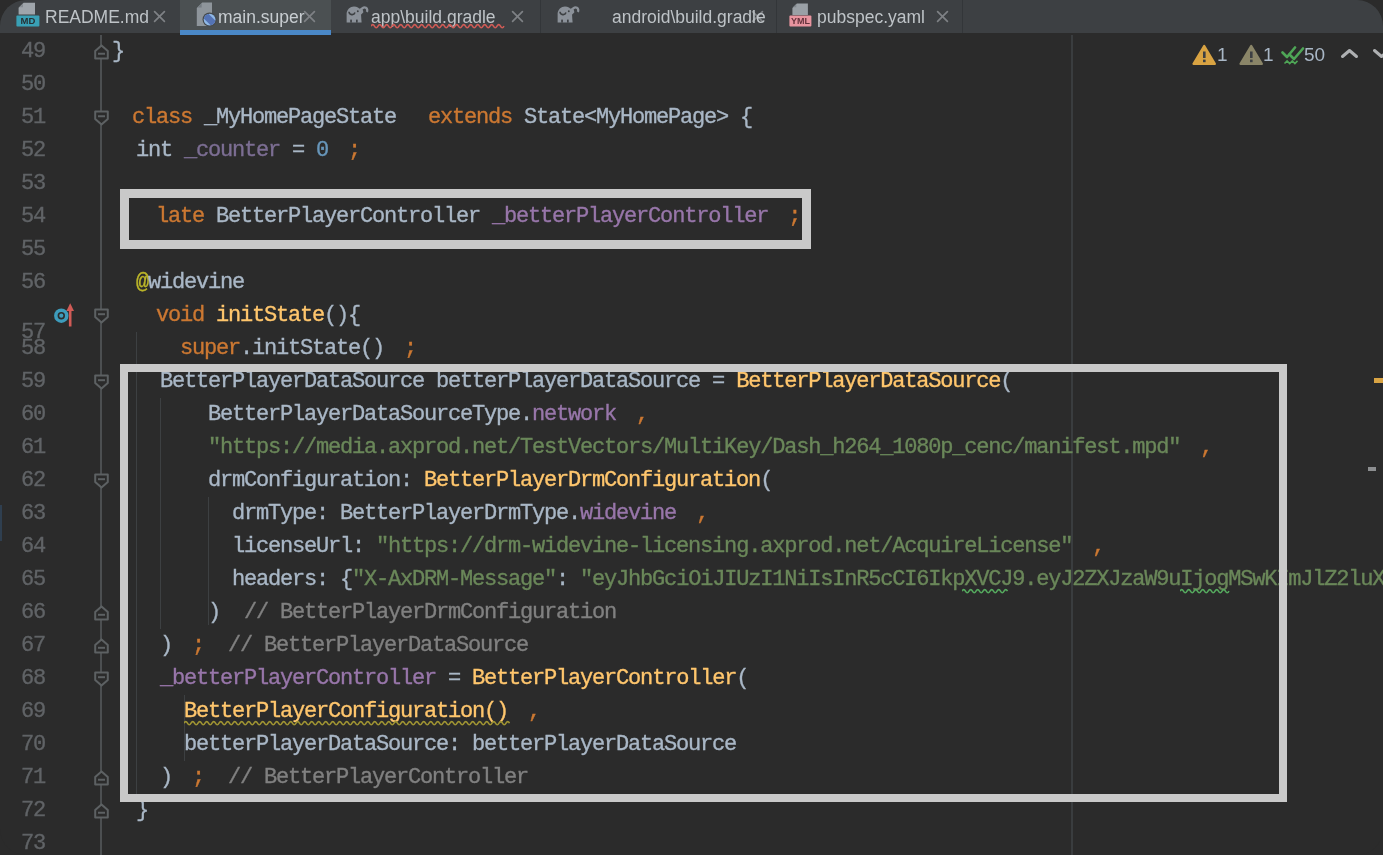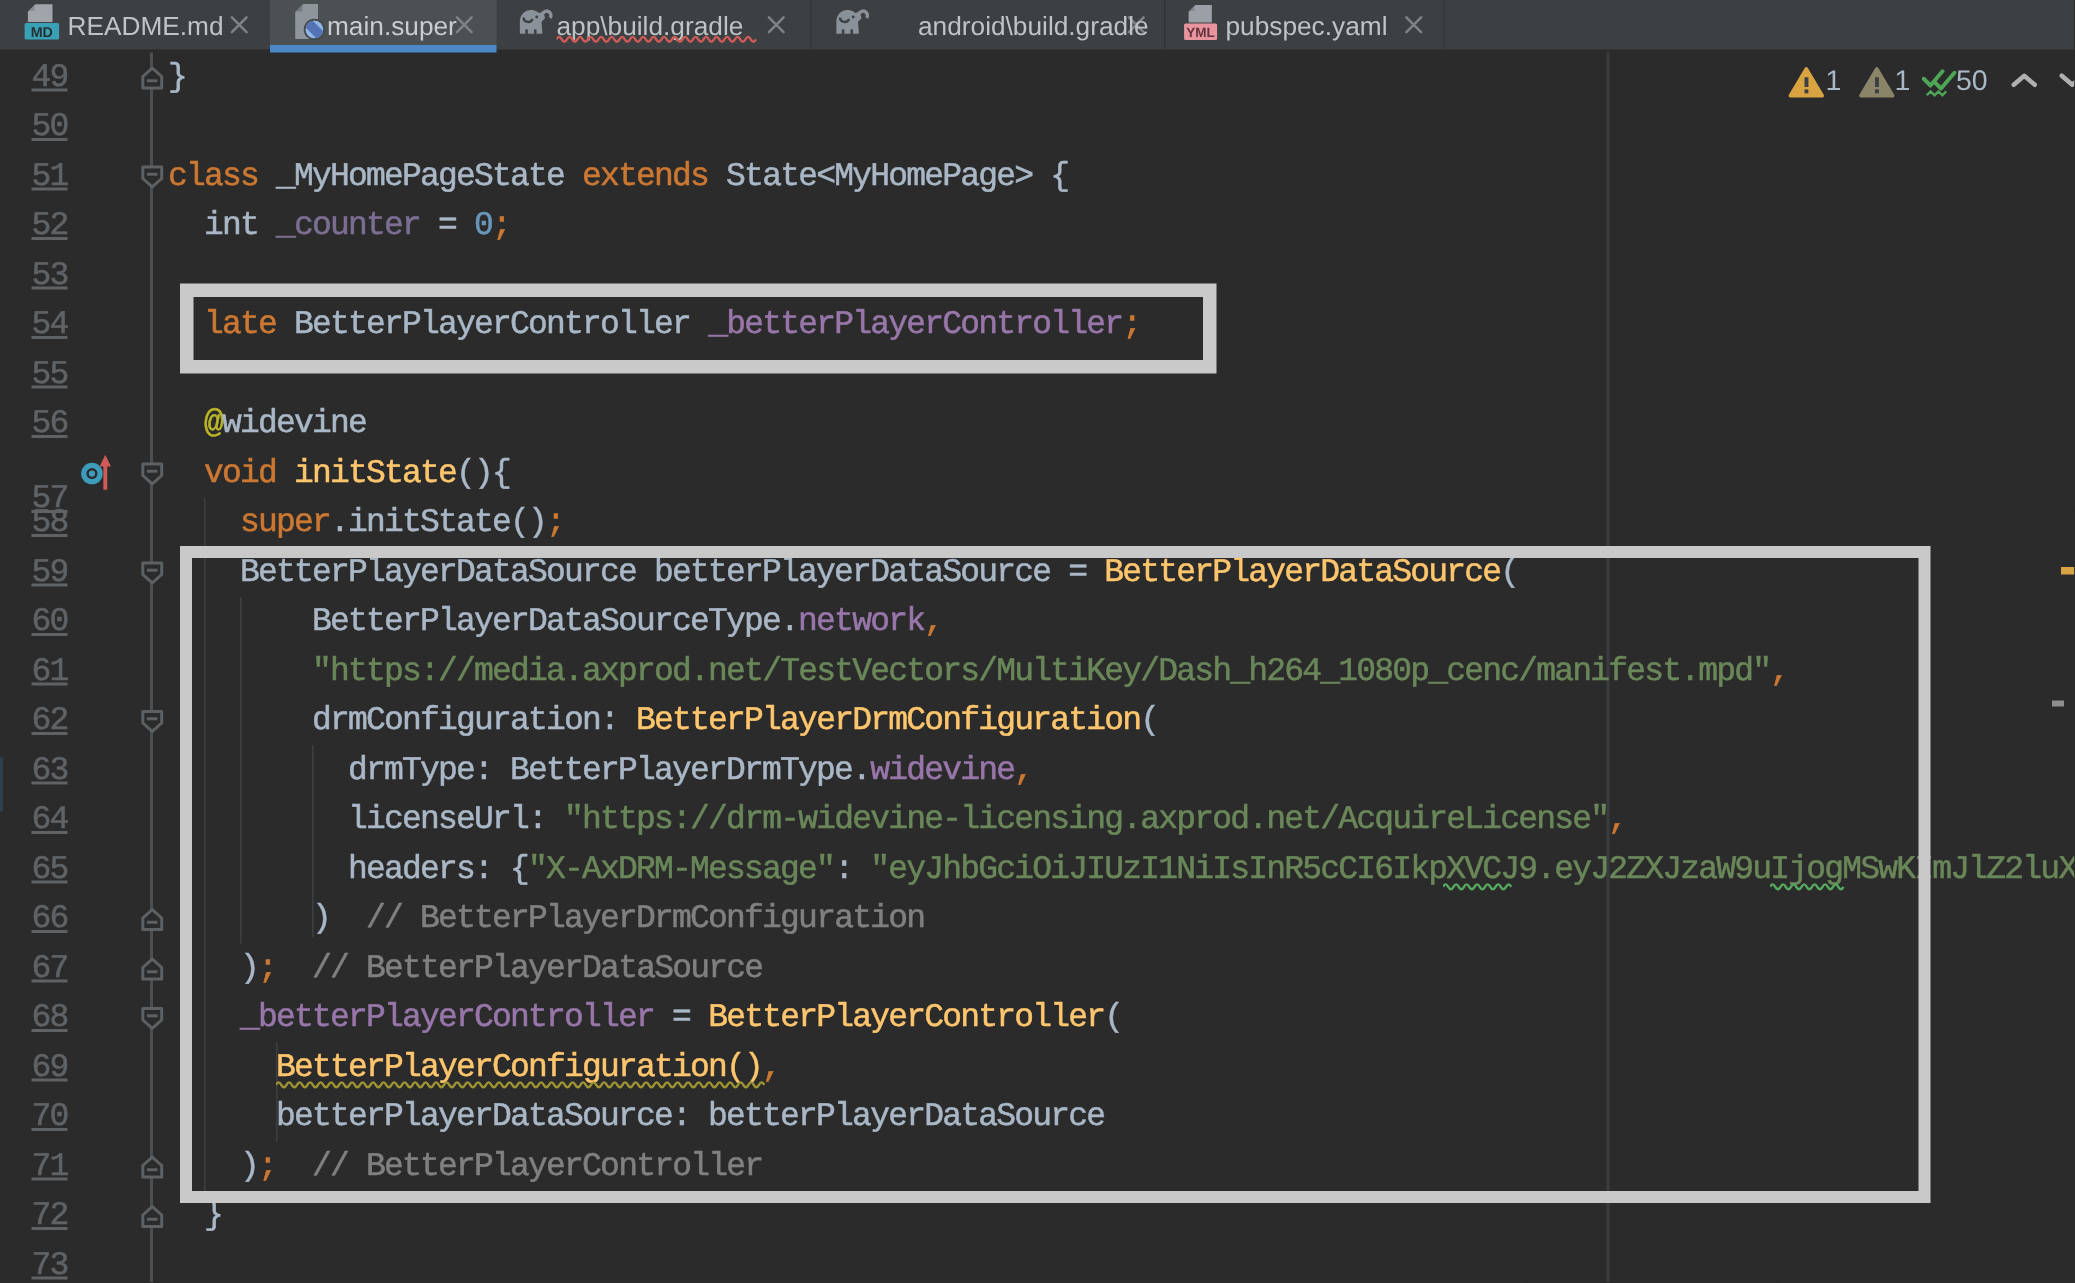--- a/index.html
+++ b/index.html
@@ -1,29 +1,29 @@
 <!DOCTYPE html>
 <html><head>
 <meta charset="utf-8">
 <style>
 html,body{margin:0;padding:0;background:#2b2b2b;}
 #page{position:relative;width:1383px;height:855px;overflow:hidden;background:#2b2b2b;
-  font-family:"Liberation Mono",monospace;}
+  font-family:"Liberation Mono",monospace;border-radius:26px;}
 .abs{position:absolute;}
 
 #tabbar{position:absolute;left:0;top:0;width:1383px;height:33px;background:#3d4043;}
 .tabsep{position:absolute;top:0;width:1px;height:33px;background:#333639;}
 #activetab{position:absolute;left:180px;top:0;width:151px;height:30px;background:#4b5052;}
 #activeline{position:absolute;left:180px;top:30px;width:151px;height:5px;background:#4a88c7;}
 .tabtext{position:absolute;top:3px;height:28px;line-height:28px;
   font-family:"Liberation Sans",sans-serif;font-size:17.5px;color:#bec3c7;white-space:pre;}
 
-.ln{position:absolute;left:0;width:45px;text-align:right;font-size:22px;letter-spacing:-1.2px;line-height:33px;height:33px;color:#606366;white-space:pre;text-decoration:underline;-webkit-text-stroke:0.35px #606366;}
+.ln{position:absolute;left:0;width:45px;text-align:right;font-size:22px;letter-spacing:-1.2px;line-height:33px;height:33px;color:#606366;white-space:pre;-webkit-text-stroke:0.35px #606366;}
 .cl{position:absolute;left:112px;font-size:22px;letter-spacing:-1.2px;line-height:33px;height:33px;white-space:pre;-webkit-text-stroke:0.35px currentColor;}
-.k{color:#cc7832;} .t{color:#a9b7c6;} .f{color:#ffc66d;} .p{color:#9876aa;text-align:center;}
+.k{color:#cc7832;margin-left:20px;} .t{color:#a9b7c6;} .f{color:#ffc66d;} .p{color:#9876aa;text-align:center;}
 .s{color:#6a8759;} .c{color:#808080;} .n{color:#6897bb;} .y{color:#bbb529;}
 .u{color:#7c6e93;}
 .guide{position:absolute;width:1px;background:#3d4042;}
 #foldline{position:absolute;left:100px;top:35px;width:1.5px;height:820px;background:#4c4f51;}
 #marginline{position:absolute;left:1071px;top:35px;width:1.5px;height:820px;background:#3a3d3f;}
 .box{position:absolute;border-style:solid;border-color:#c9c9c9;}
 </style>
 </head>
 <body>
 <div id="page">

